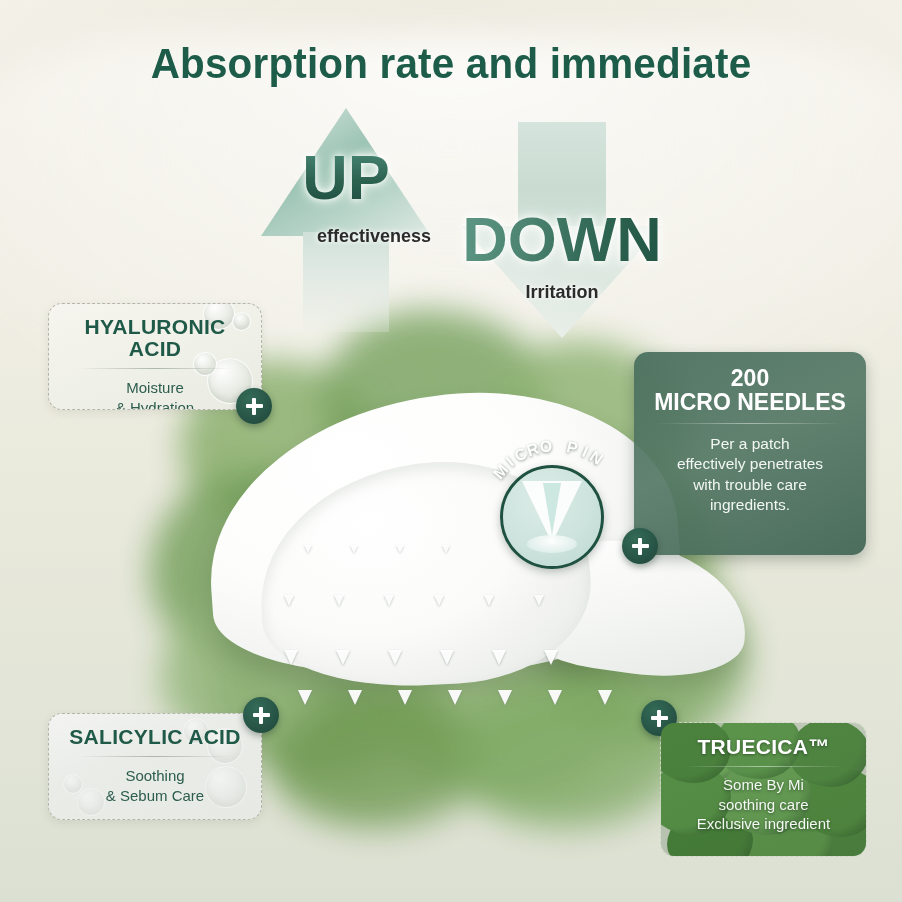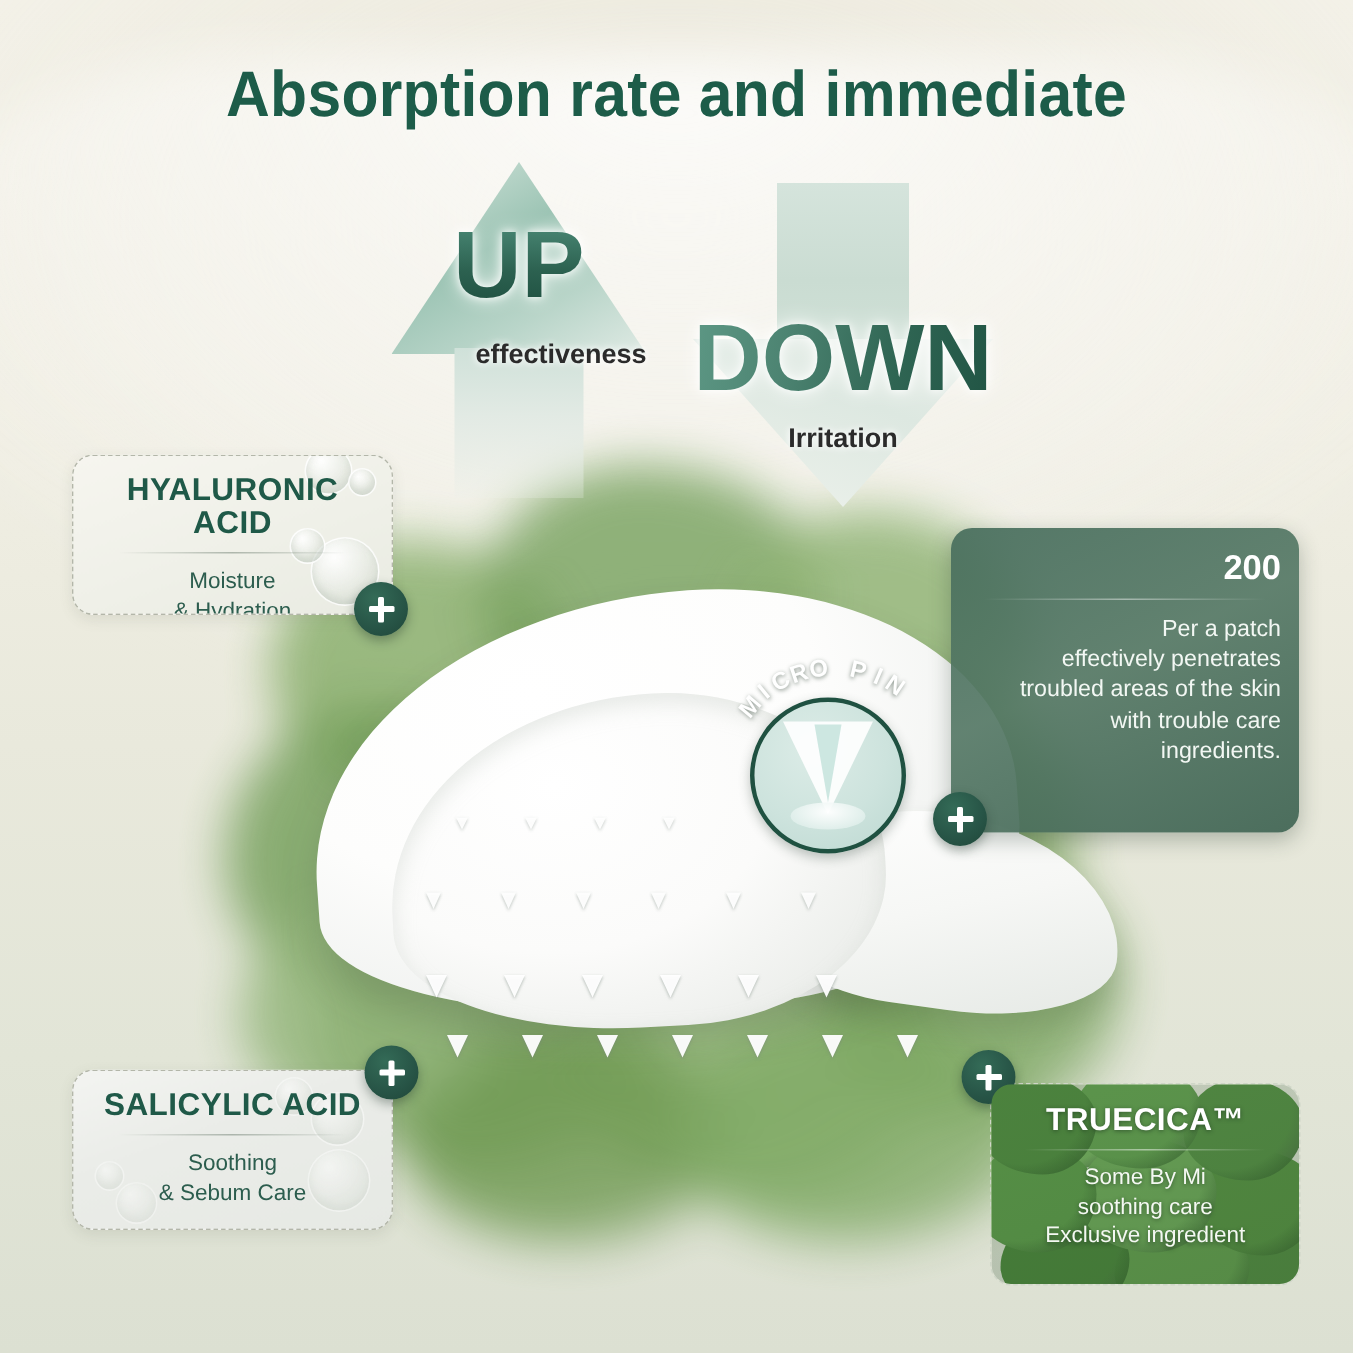--- a/index.html
+++ b/index.html
@@ -322,26 +322,26 @@
     <div class="inner-pad">
       <div class="ttl" style="font-size:21px;letter-spacing:.3px;">SALICYLIC ACID</div>
       <div class="rule"></div>
       <div class="desc" style="font-size:15px;">Soothing</div>
       <div class="desc" style="font-size:15px;">&amp; Sebum Care</div>
     </div>
   </div>
   <div class="plus" style="left:243px;top:697px;"></div>
 
   <div class="card dark" style="left:634px;top:352px;width:232px;height:203px;">
-    <div class="inner-pad" style="padding:14px 12px 12px;text-align:right;">
+    <div class="inner-pad" style="padding:14px 12px 12px;">
       <div class="ttl" style="font-size:23px;">200</div>
+      <div class="ttl" style="font-size:23px;">MICRO NEEDLES</div>
       <div class="rule" style="margin:9px 10px 10px;"></div>
       <div class="desc" style="font-size:15.5px;">Per a patch</div>
       <div class="desc" style="font-size:15.5px;">effectively penetrates</div>
-      <div class="desc" style="font-size:15.5px;">troubled areas of the skin</div>
       <div class="desc" style="font-size:15.5px;">with trouble care</div>
       <div class="desc" style="font-size:15.5px;">ingredients.</div>
     </div>
   </div>
   <div class="plus" style="left:622px;top:528px;"></div>
 
   <div class="card photo" style="left:660px;top:722px;width:205px;height:133px;">
     <div class="leafbg" id="truecica-leaves">
         <i style="left: 110px; top: 58px; width: 50px; height: 44px; background: radial-gradient(at 36% 30%, rgb(124, 183, 102) 0%, rgb(124, 183, 102) 60%, rgba(35, 70, 30, 0.8) 100%);"></i>
         <i style="left: 34px; top: 16px; width: 46px; height: 40px; background: radial-gradient(at 36% 30%, rgb(118, 178, 95) 0%, rgb(118, 178, 95) 60%, rgba(35, 70, 30, 0.8) 100%);"></i>

